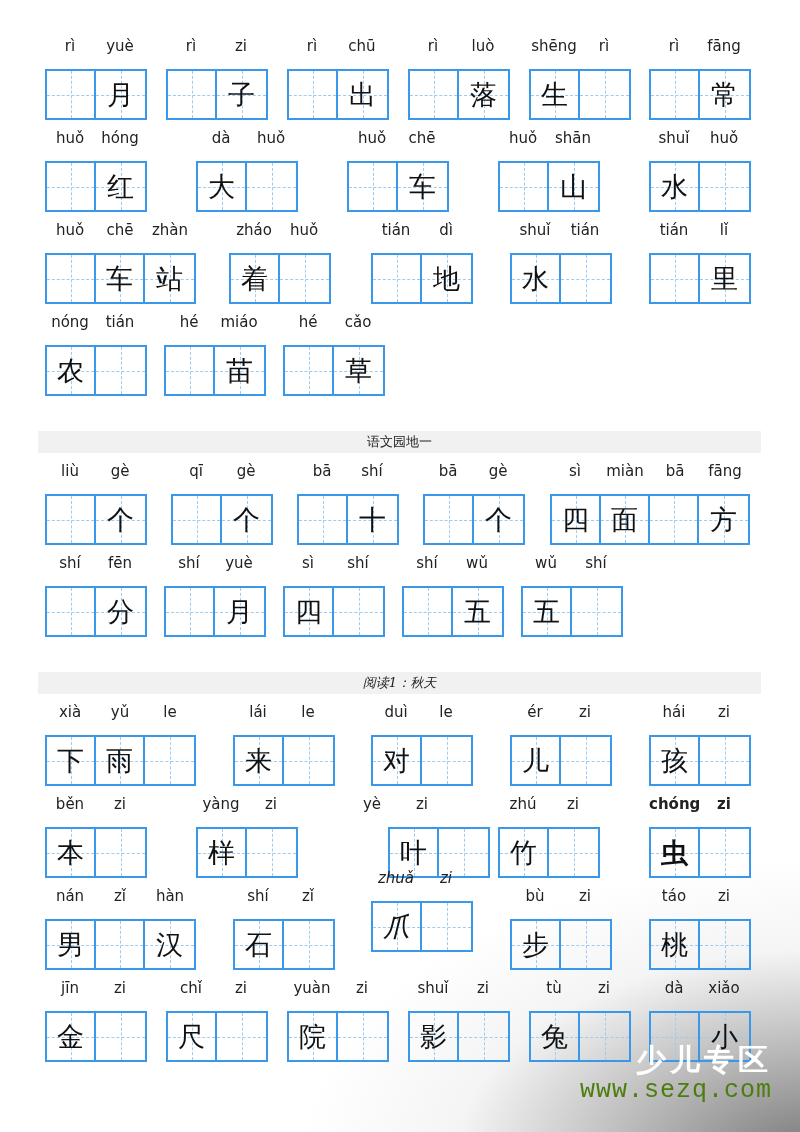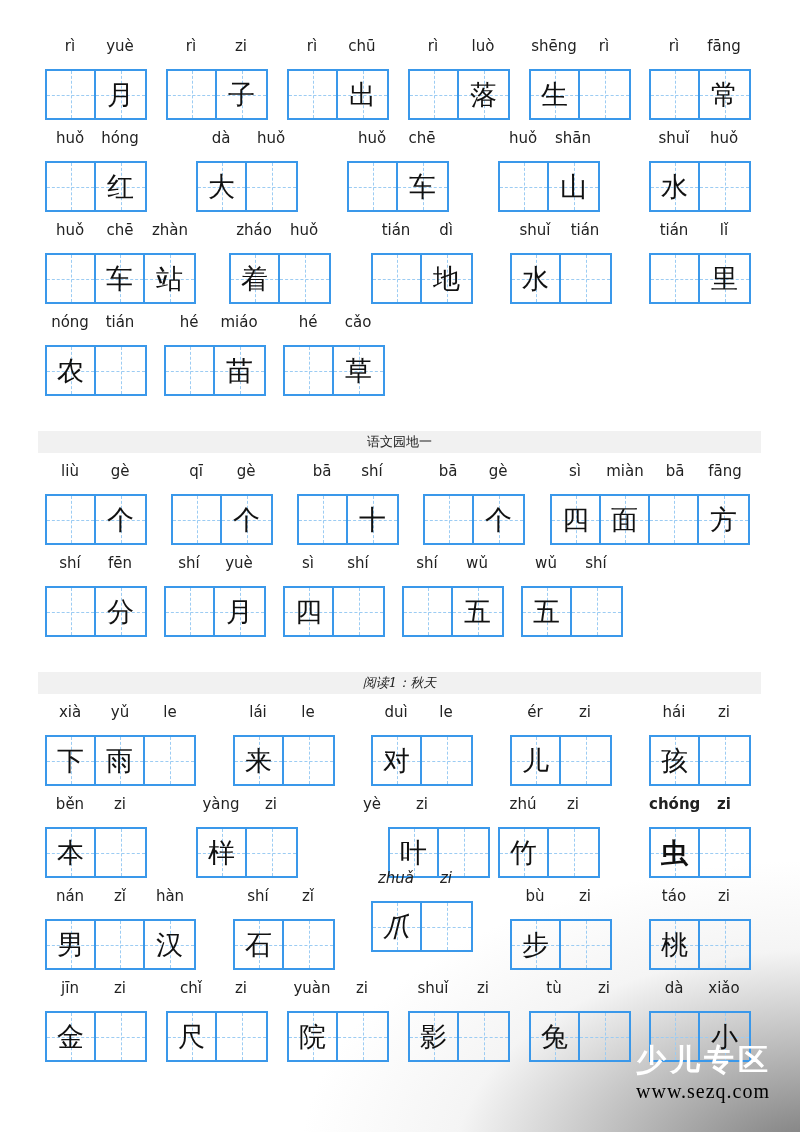--- a/index.html
+++ b/index.html
@@ -37,27 +37,27 @@
     position: absolute; left: 0; top: 0; width: 100%; height: 100%;
     display: flex; align-items: center; justify-content: center;
     font-family: "DejaVu Serif", "Liberation Serif", serif;
     font-size: 27px; color: #111; z-index: 2;
   }
   .section-header {
     position: absolute; left: 38px; width: 723px; height: 22px;
     background: #f1f1f1; text-align: center; font-size: 13px; line-height: 22px;
     color: #222; font-family: "DejaVu Serif", serif; z-index: 1;
   }
-  .watermark { position: absolute; z-index: 3; right: 28px; top: 1042px; text-align: left; }
+  .watermark { position: absolute; z-index: 3; right: 28px; top: 1042px; text-align: right; }
   .wm-title {
     font-size: 30px; font-weight: bold; color: #fff; letter-spacing: 4px;
     font-family: "DejaVu Sans", sans-serif; line-height: 36px;
   }
   .wm-url {
-    font-size: 20px; color: #000000; font-family: Liberation Serif, serif;
+    font-size: 25px; color: #4d7c0f; font-family: Liberation Mono, monospace;
     letter-spacing: 1px; line-height: 26px;
   }
 </style>
 </head>
 <body>
 
 <div class="shade"></div>
 
 <div id="worksheet">
     <div class="word" style="left: 45px; top: 69px;">

